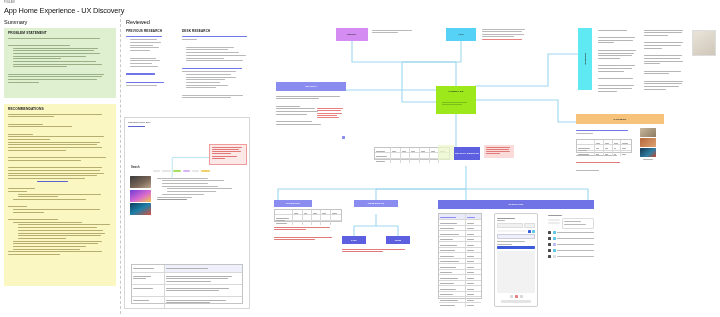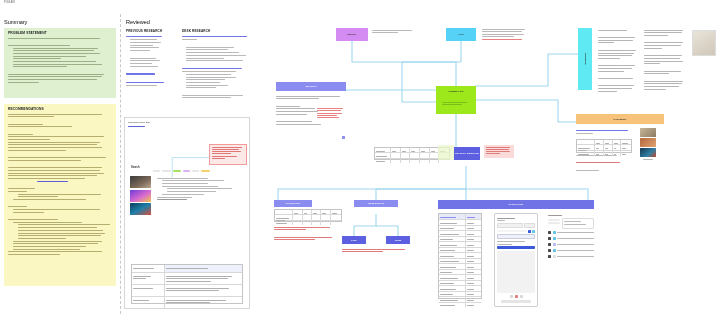--- a/index.html
+++ b/index.html
@@ -93,20 +93,21 @@
   .i2{background:linear-gradient(140deg,#b4673a,#e0a374);}
   .i3{background:linear-gradient(140deg,#17354f,#2f7fa3 60%,#c4452f);}
   .photo{background:linear-gradient(150deg,#e9e4da,#cfc7b8);border:.4px solid #ddd;}
 </style>
 </head>
 <body>
 
 <div class="board">
 
   <div class="kicker">FIGJAM</div>
+  <div class="doc-title">App Home Experience - UX Discovery</div>
 
   <div class="col-head" id="h-summary">Summary</div>
   <div class="col-head" id="h-reviewed">Reviewed</div>
 
   <div class="divider"></div>
 
   <div class="panel" id="problem-panel">
     <div class="blk-title">PROBLEM STATEMENT</div>
     <div>
       <div class="ln" style="width:88%"></div>

